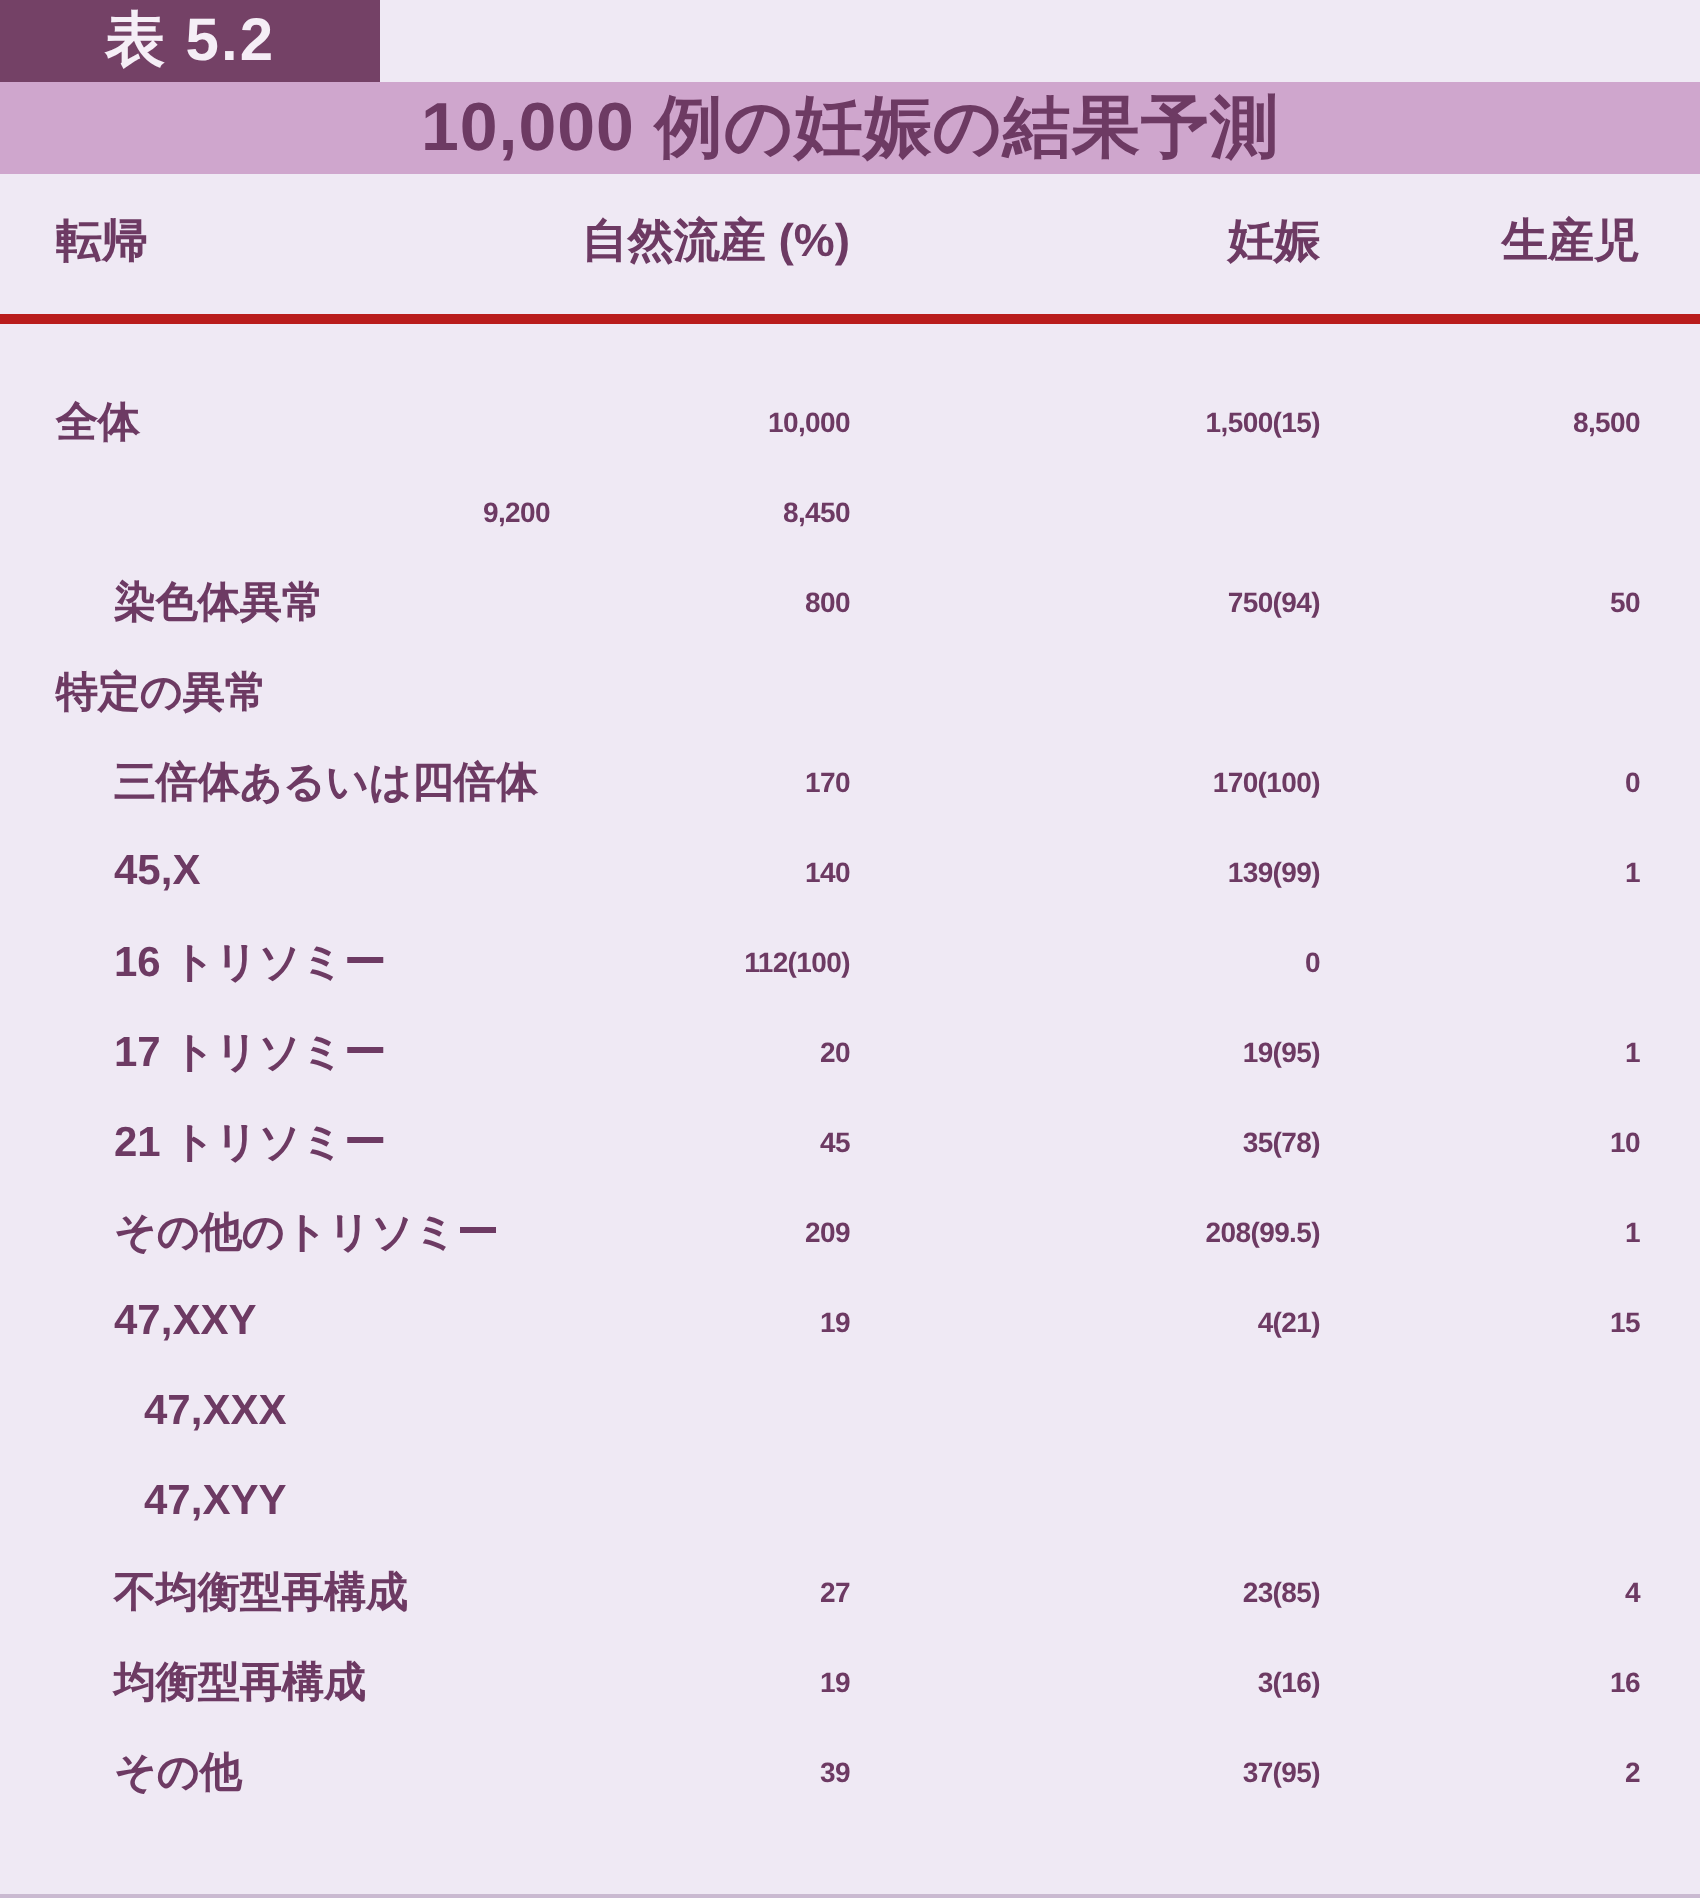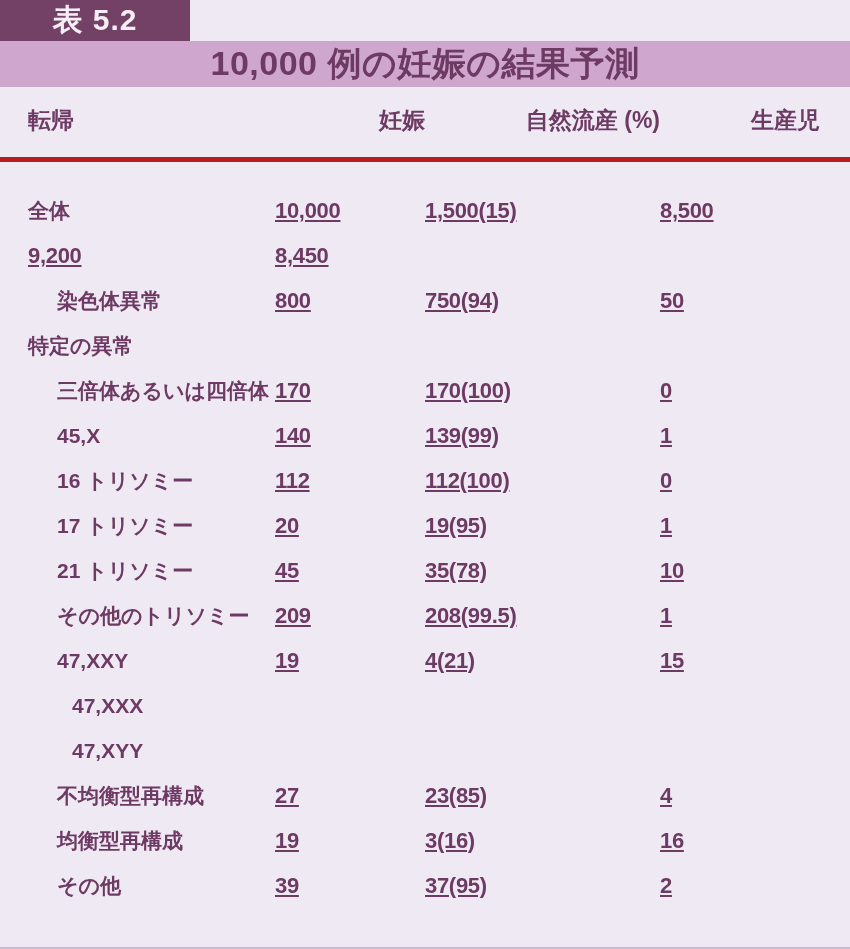--- a/index.html
+++ b/index.html
@@ -41,42 +41,42 @@
   .col-header {
     height:73px;
     border-bottom:5px solid #b91c1c;
     font-size:23px; font-weight:bold;
   }
   .col-header .num-col { text-align:right; }
   
   .table-body { padding-top:26px; }
   .row { height:45px; font-weight:bold; }
   .row-label { font-size:21px; white-space:nowrap; }
-  .cell-num { text-align:left; font-size:22px; letter-spacing:-0.3px; white-space:nowrap;text-decoration:underline; }
+  .cell-num { text-align:right; font-size:14px; letter-spacing:-0.3px; white-space:nowrap; }
   .indent-1 .row-label { padding-left:29px; }
   .indent-2 .row-label { padding-left:44px; }
 </style>
 </head>
 <body>
 
 <div class="page">
 
   <div class="banner">
     <div class="banner-tab">
       <span>表 5.2</span>
     </div>
     <div class="banner-title">
       <span>10,000 例の妊娠の結果予測</span>
     </div>
   </div>
 
   <div class="grid-row col-header">
     <div>転帰</div>
+    <div class="num-col">自然流産 (%)</div>
     <div class="num-col">妊娠</div>
-    <div class="num-col">自然流産 (%)</div>
     <div class="num-col">生産児</div>
   </div>
 
   <div class="table-body">
       <div class="grid-row row indent-0">
       <div class="row-label">全体</div>
       <div class="cell-num">10,000</div>
       <div class="cell-num">1,500(15)</div>
       <div class="cell-num">8,500</div>
     </div>
@@ -103,21 +103,20 @@
       <div class="cell-num">0</div>
     </div>
       <div class="grid-row row indent-1">
       <div class="row-label">45,X</div>
       <div class="cell-num">140</div>
       <div class="cell-num">139(99)</div>
       <div class="cell-num">1</div>
     </div>
       <div class="grid-row row indent-1">
       <div class="row-label">16 トリソミー</div>
-      <div class="cell-num">112</div>
       <div class="cell-num">112(100)</div>
       <div class="cell-num">0</div>
     </div>
       <div class="grid-row row indent-1">
       <div class="row-label">17 トリソミー</div>
       <div class="cell-num">20</div>
       <div class="cell-num">19(95)</div>
       <div class="cell-num">1</div>
     </div>
       <div class="grid-row row indent-1">

